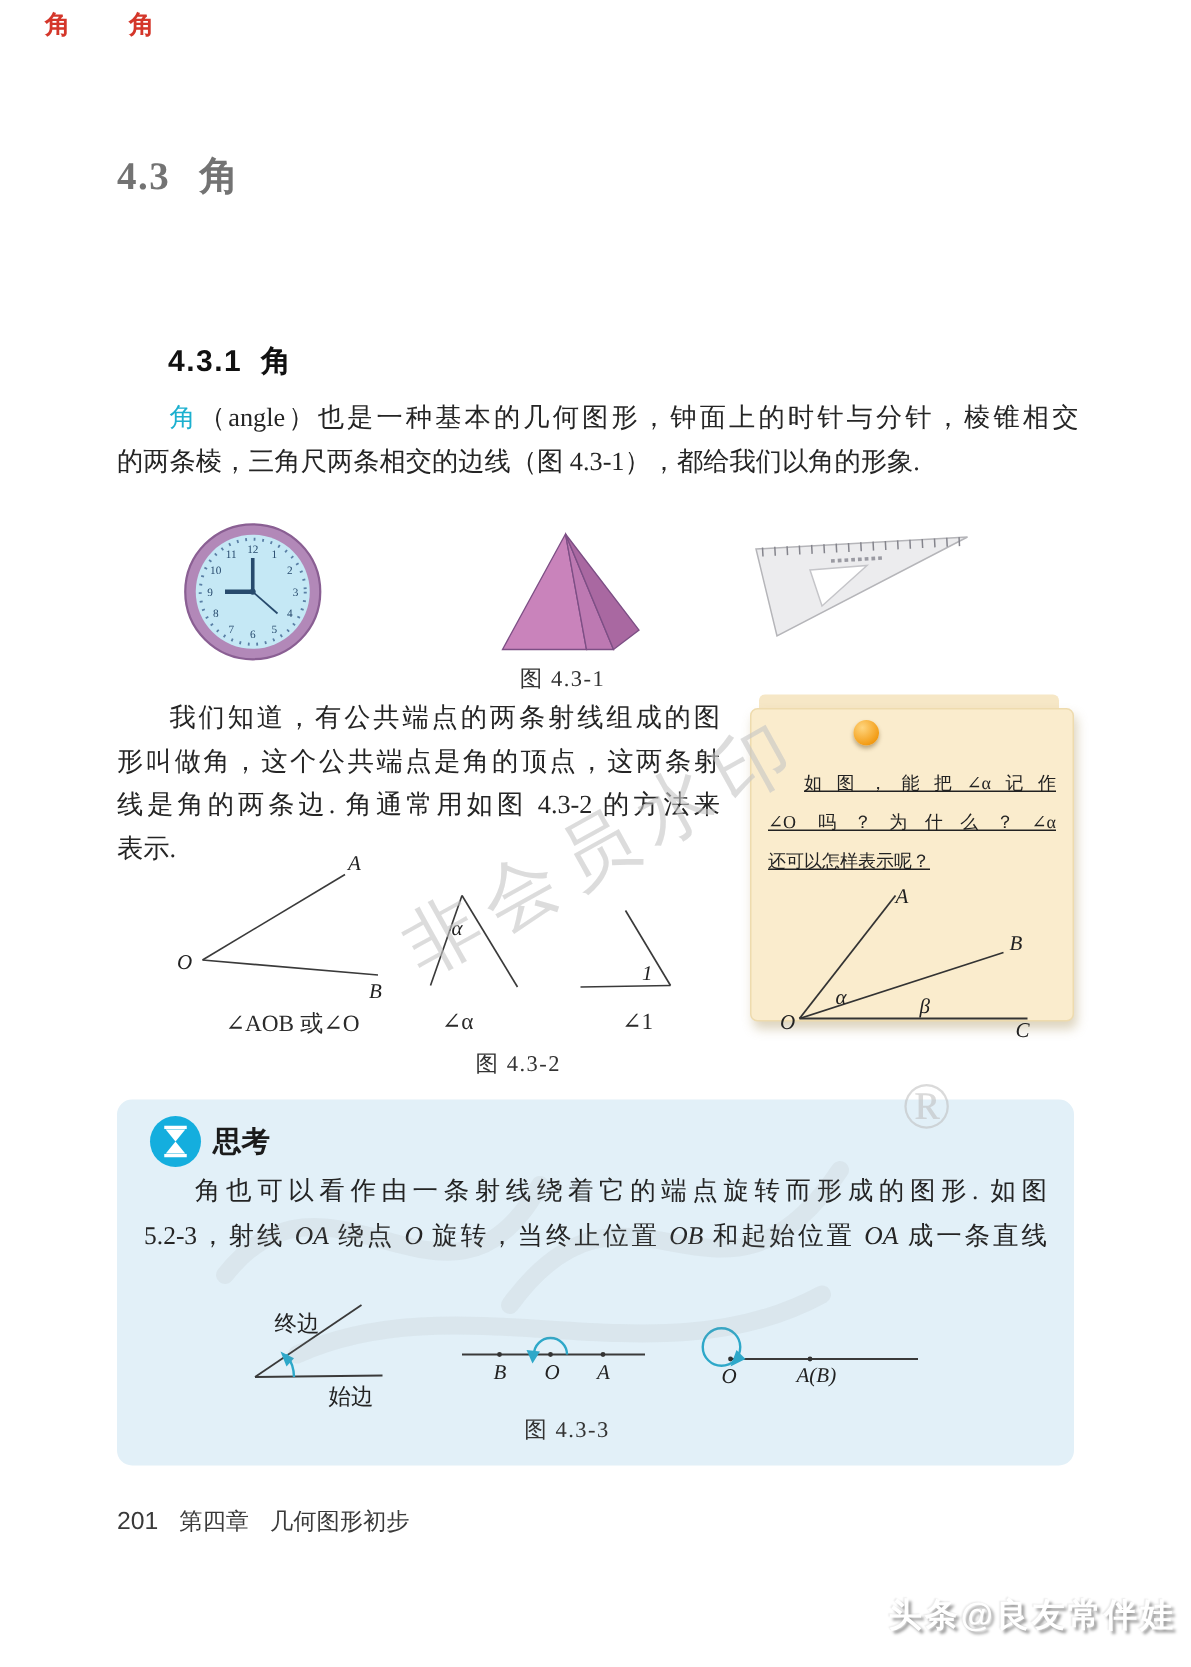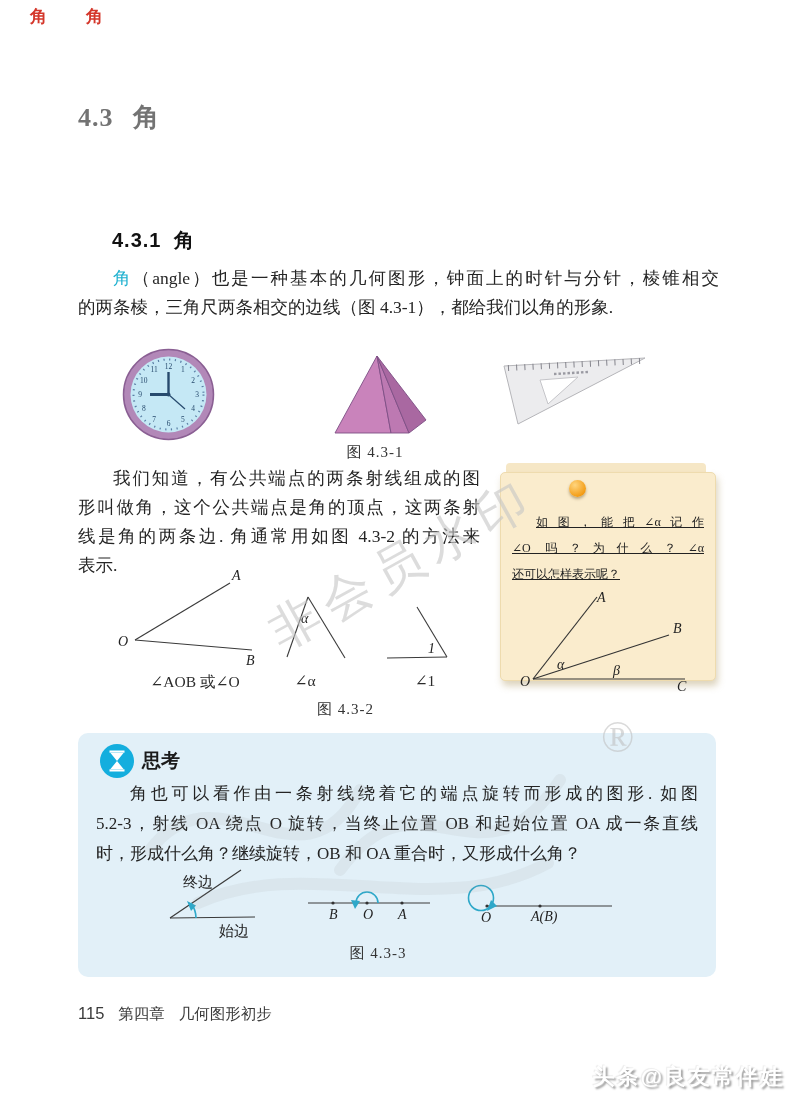--- a/index.html
+++ b/index.html
@@ -1,20 +1,20 @@
 <!DOCTYPE html>
 <html><head>
 <meta charset="utf-8">
 <style>
   html,body{margin:0;padding:0;background:#ffffff;}
   #page{position:relative;width:794px;height:1111px;background:#ffffff;overflow:hidden;
         font-family:"Liberation Serif","DejaVu Serif",serif;color:#2b2b2b;}
   .abs{position:absolute;}
   .sans{font-family:"Liberation Sans","DejaVu Sans",sans-serif;}
-  .it{font-family:"Liberation Serif","DejaVu Serif",serif;}
+  .it{font-style:italic;font-family:"Liberation Serif","DejaVu Serif",serif;}
   .cyan{color:#1cb0cf;}
 
   .corner-mark{position:absolute;top:5px;color:#d4362a;font-size:17px;font-weight:bold;z-index:2;}
   #title{left:78px;top:100px;font-size:26px;font-weight:600;color:#737373;word-spacing:12px;letter-spacing:1px;}
   #section-heading{left:112px;top:227px;font-size:20px;font-weight:bold;color:#111;word-spacing:6px;letter-spacing:1px;}
 
   .bodyline{font-size:17.5px;line-height:29px;color:#252525;}
   .jl{text-align:justify;text-align-last:justify;}
   .ind{text-indent:2em;}
 
@@ -166,21 +166,20 @@
   <svg class="abs" style="left:99px;top:743px;z-index:2;" width="36" height="36" viewBox="0 0 36 36">
     <circle cx="18" cy="18" r="17" fill="#14aede"></circle>
     <rect x="10.5" y="7.5" width="15" height="2.2" fill="#ffffff"></rect>
     <rect x="10.5" y="26.3" width="15" height="2.2" fill="#ffffff"></rect>
     <polygon points="11.5,10 24.5,10 18,18" fill="#ffffff"></polygon>
     <polygon points="11.5,26 24.5,26 18,18" fill="#ffffff"></polygon>
   </svg>
   <div id="think-heading" class="abs sans">思考</div>
   <div id="think-l1" class="abs think-line ind jl"><span>角也可以看作由一条射线绕着它的端点旋转而形成的图形. 如图</span></div>
   <div id="think-l2" class="abs think-line jl"><span>5.2-3，射线 </span><span class="it">OA</span><span> 绕点 </span><span class="it">O</span><span> 旋转，当终止位置 </span><span class="it">OB</span><span> 和起始位置 </span><span class="it">OA</span><span> 成一条直线</span></div>
-  <div id="think-l3" class="abs think-line"><span>时，形成什么角？继续旋转，</span><span class="it">OB</span><span> 和 </span><span class="it">OA</span><span> 重合时，又形成什么角？</span></div>
 
   <svg class="abs" style="left:95px;top:862px;z-index:2;" width="560" height="85" viewBox="0 0 560 85">
 
     <g stroke="#3a3a3a" stroke-width="1.2">
       <line x1="75" y1="56" x2="160" y2="55"></line>
       <line x1="75" y1="56" x2="146" y2="8"></line>
     </g>
     <path d="M 101 56 A 26 26 0 0 0 96 41" fill="none" stroke="#2ea8c9" stroke-width="1.6"></path>
     <polygon points="92,39 101,43.5 96,49" fill="#2ea8c9"></polygon>
     <text class="cjk" x="88" y="25">终边</text>
@@ -209,21 +208,21 @@
   <svg id="wm-sig" class="abs" width="638" height="243" viewBox="0 0 638 243">
     <g fill="none" stroke="#8f8f8f" stroke-opacity="0.10" stroke-width="12" stroke-linecap="round">
       <path d="M72 117 C 142 27, 222 167, 282 57"></path>
       <path d="M262 137 C 342 27, 402 167, 482 47"></path>
       <path d="M120 170 C 230 120, 360 190, 470 130"></path>
     </g>
   </svg>
   <span id="wm-reg" class="abs">®</span>
 
   <div id="footer" class="abs sans">
-    <span class="pgnum">115</span>
+    <span class="pgnum">201</span>
     <span>第四章</span>
     <span>几何图形初步</span>
   </div>
 
   <div id="wm-diagonal" class="abs">非会员水印</div>
   <div id="wm-bottom" class="abs">头条@良友常伴娃</div>
 
 </div>
 
 </body></html>

